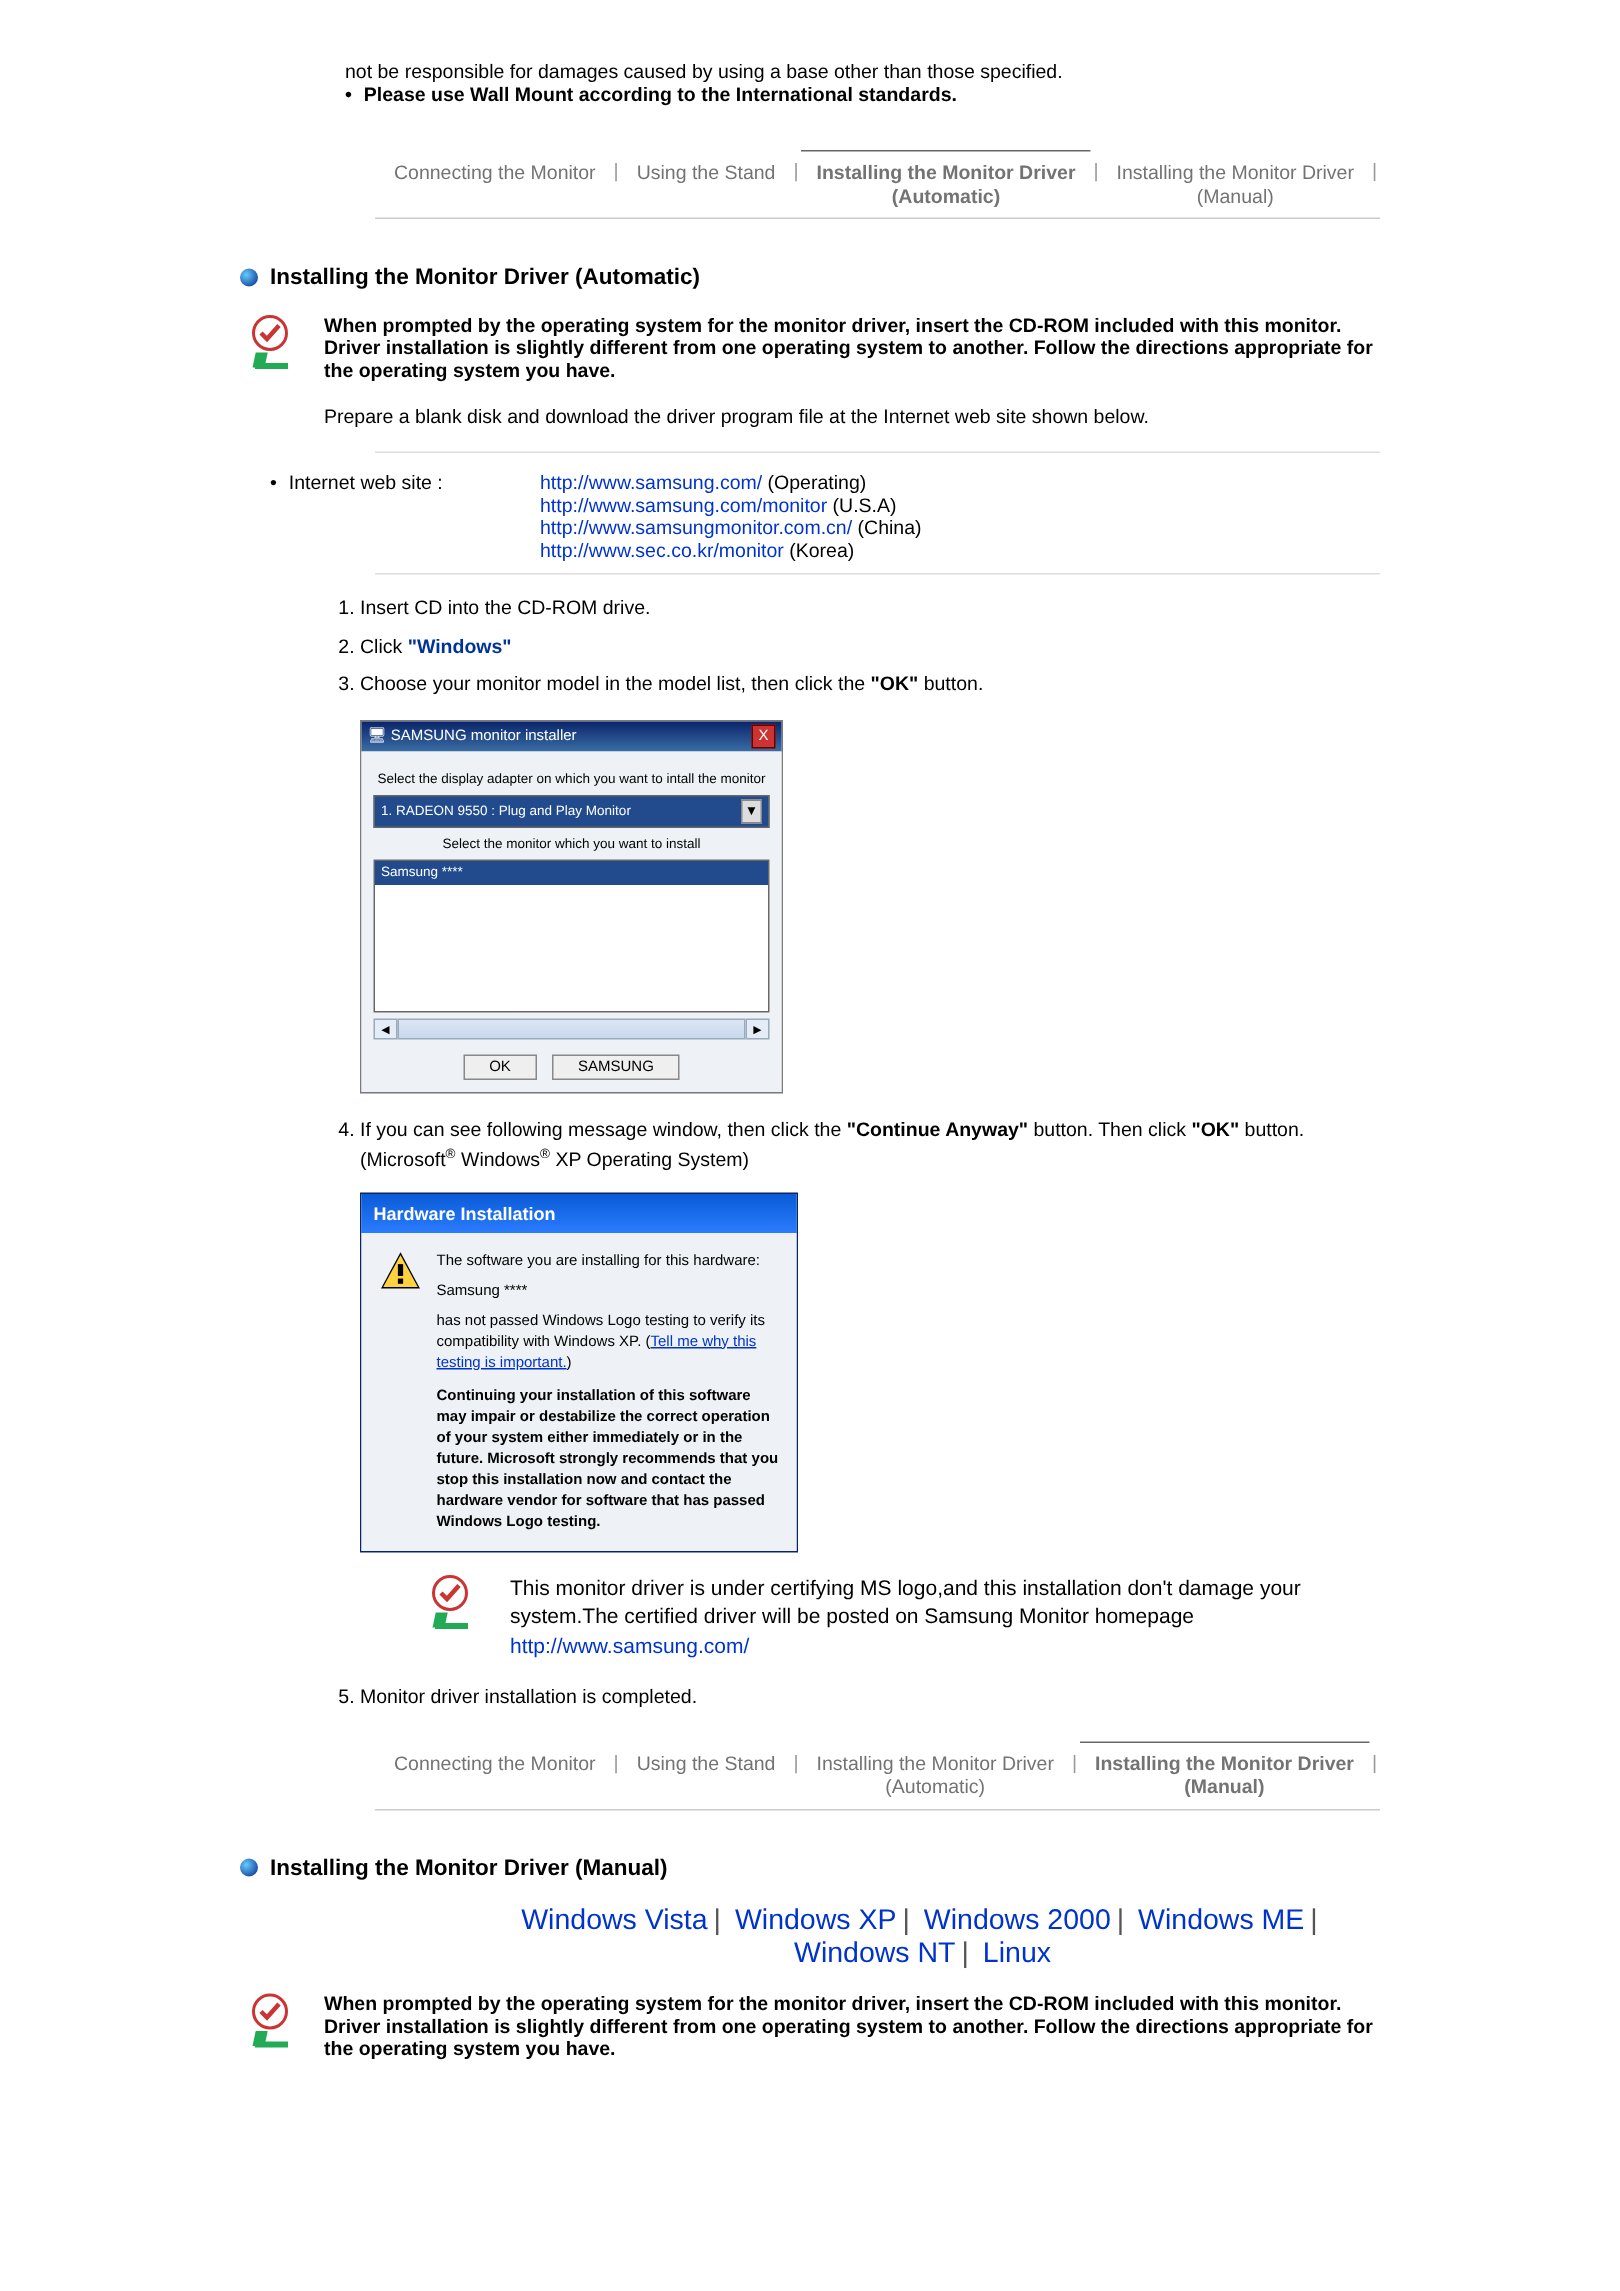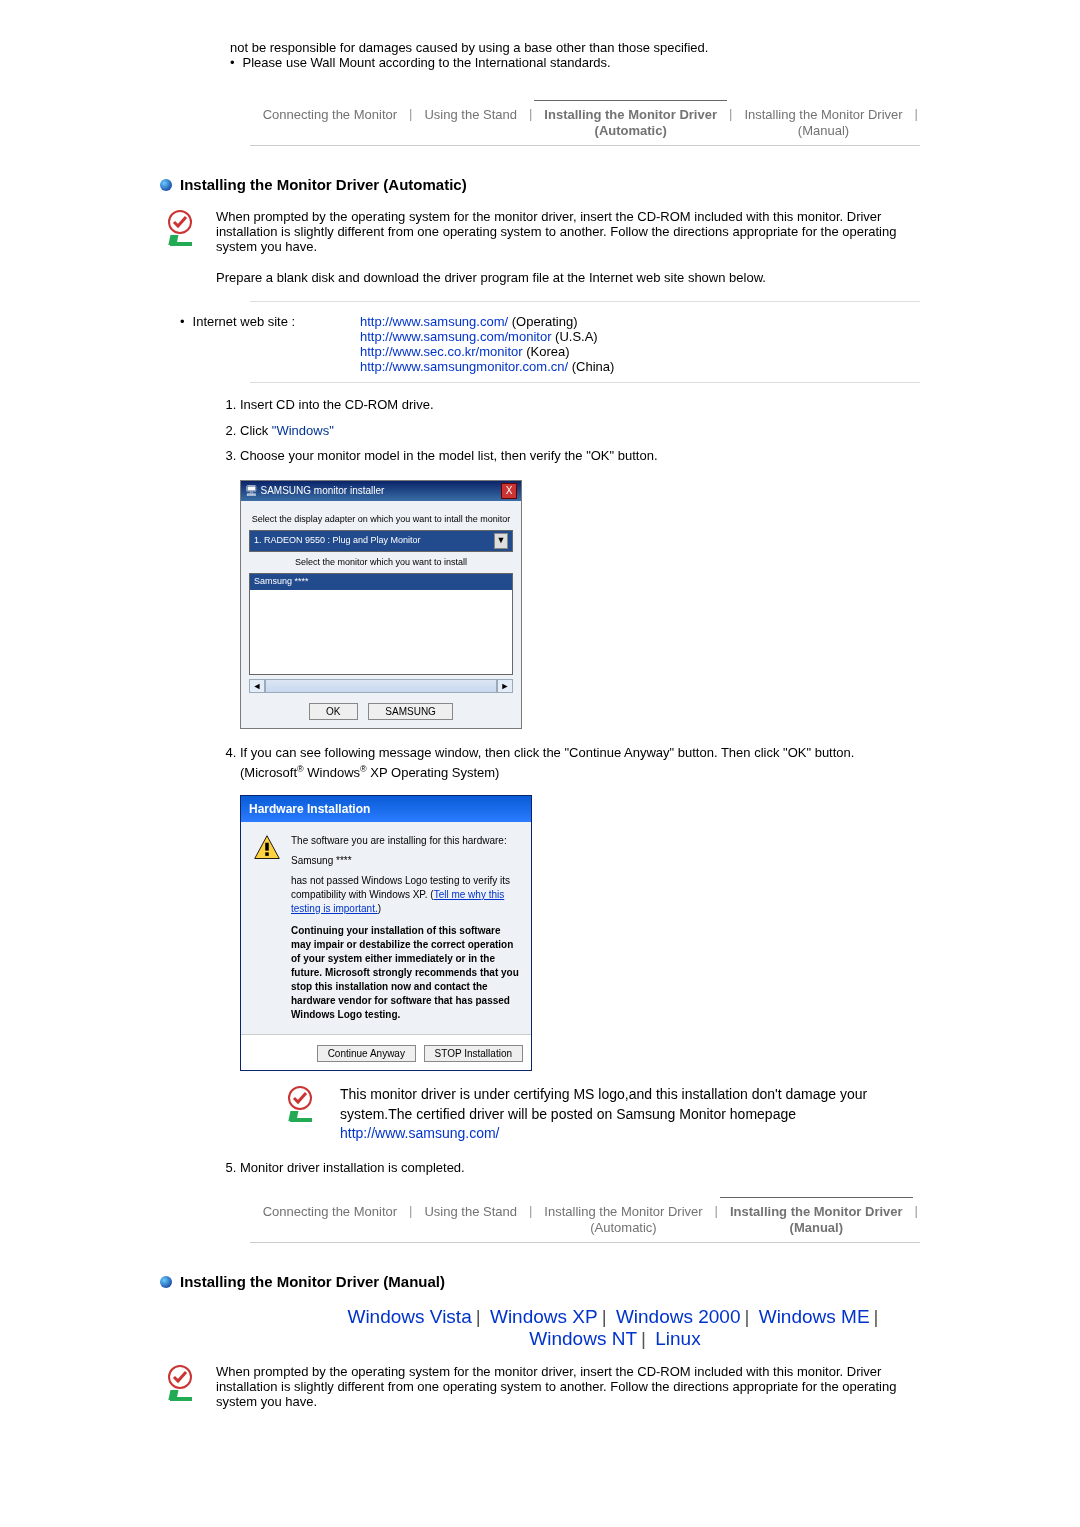--- a/index.html
+++ b/index.html
@@ -1,20 +1,20 @@
 <!DOCTYPE html>
 <html><head>
 <meta charset="utf-8">
 <style>
 html,body{margin:0;padding:0;background:#fff;font-family:Arial,Helvetica,sans-serif;font-size:13px;color:#000}
 .page{width:940px;margin:0 auto;position:relative;min-height:1527px}
 .content{padding:40px 90px 40px 90px}
 .top-lines{margin-left:70px;margin-bottom:30px}
 .bullet-line::before{content:"\2022";margin-right:8px}
-.bold{font-weight:normal}
+.bold{font-weight:bold}
 
 .nav-tabs{display:flex;justify-content:flex-end;border-bottom:1px solid #ccc;margin:20px 0 30px 90px;padding-bottom:0}
 .nav-tab{font-size:13px;padding:6px 10px 6px 10px;text-align:center;color:#737373;border-top:1px solid transparent;border-bottom:1px solid transparent;white-space:pre-line;line-height:1.2}
 .nav-tab.active{font-weight:bold;border-top:1px solid #666}
 .nav-sep{color:#999;padding:6px 2px}
 
 .section-title-row{display:flex;align-items:center;gap:8px;margin-bottom:16px}
 .blue-dot{width:12px;height:12px;border-radius:50%;background:radial-gradient(circle at 35% 35%,#6cf,#028)}
 .section-title{font-weight:bold;font-size:15px}
 
@@ -107,31 +107,31 @@
 </div>
 
 <div class="prep-line">Prepare a blank disk and download the driver program file at the Internet web site shown below.</div>
 <hr class="thin">
 
 <div class="websites-row">
   <div class="websites-label"><span class="bullet-line">Internet web site :</span></div>
   <div class="websites-list">
     <div><a class="link">http://www.samsung.com/</a><span> (Operating)</span></div>
     <div><a class="link">http://www.samsung.com/monitor</a><span> (U.S.A)</span></div>
+    <div><a class="link">http://www.samsungmonitor.com.cn/</a><span> (China)</span></div>
     <div><a class="link">http://www.sec.co.kr/monitor</a><span> (Korea)</span></div>
-    <div><a class="link">http://www.samsungmonitor.com.cn/</a><span> (China)</span></div>
   </div>
 </div>
 <hr class="thin">
 
 <ol class="steps">
   <li>Insert CD into the CD-ROM drive.</li>
   <li><span>Click </span><span class="bold" style="color:#003399">"Windows"</span></li>
   <li>
-    <span>Choose your monitor model in the model list, then verify the </span><span class="bold">"OK"</span><span> button.</span>
+    <span>Choose your monitor model in the model list, then click the </span><span class="bold">"OK"</span><span> button.</span>
 
     
     <div class="dlg">
       <div class="dlg-titlebar">
         <span>🖥 <span>SAMSUNG monitor installer</span></span>
         <span class="x">X</span>
       </div>
       <div class="dlg-body">
         <div class="dlg-label">Select the display adapter on which you want to intall the monitor</div>
         <div class="dlg-select">
@@ -171,24 +171,20 @@
           <div class="warn-text">
             <div>The software you are installing for this hardware:</div>
             <div style="margin:6px 0">Samsung ****</div>
             <div>
               <span>has not passed Windows Logo testing to verify its compatibility with Windows XP. (</span><a class="tell-link">Tell me why this testing is important.</a><span>)</span>
             </div>
             <div class="b" style="margin-top:8px">Continuing your installation of this software may impair or destabilize the correct operation of your system either immediately or in the future. Microsoft strongly recommends that you stop this installation now and contact the hardware vendor for software that has passed Windows Logo testing.</div>
           </div>
         </div>
       </div>
-      <div class="warn-btns">
-        <button>Continue Anyway</button>
-        <button>STOP Installation</button>
-      </div>
     </div>
 
     <div class="cert-row">
       <svg class="check-icon" style="flex:0 0 40px;height:40px" viewBox="0 0 40 40">
         <circle cx="20" cy="13" r="11" fill="none" stroke="#c33" stroke-width="2"></circle>
         <path d="M14 13 l4 4 l8 -9" fill="none" stroke="#c33" stroke-width="3"></path>
         <rect x="16" y="26" width="8" height="10" fill="#2a5" transform="skewX(-12)"></rect>
         <rect x="10" y="33" width="22" height="4" fill="#2a5"></rect>
       </svg>
       <div class="cert-text">

